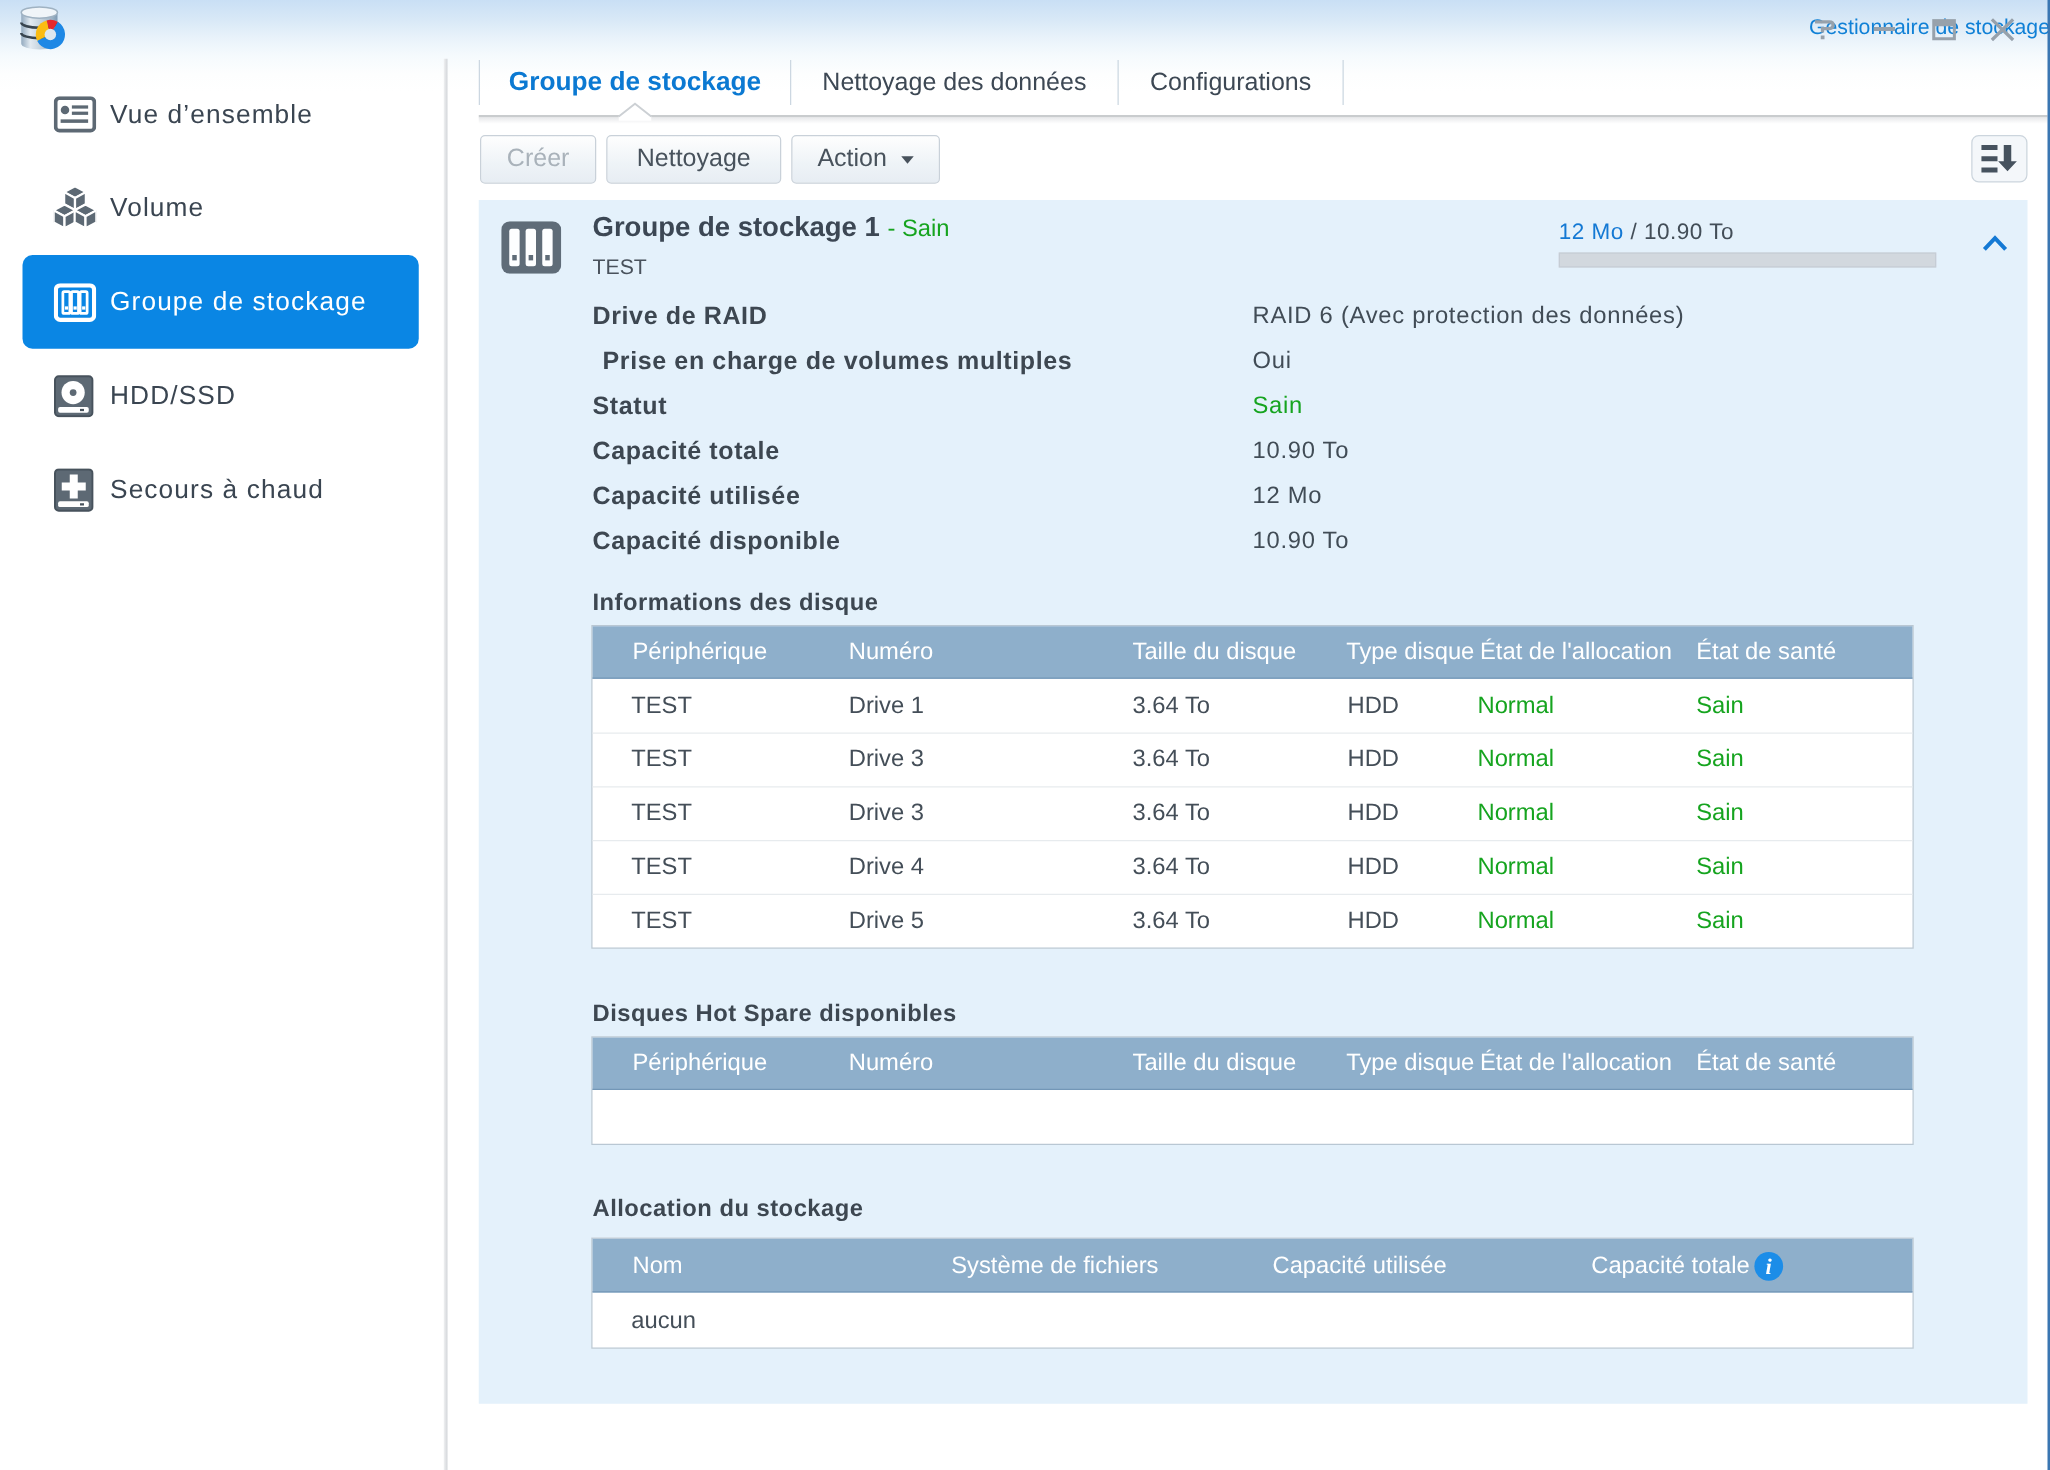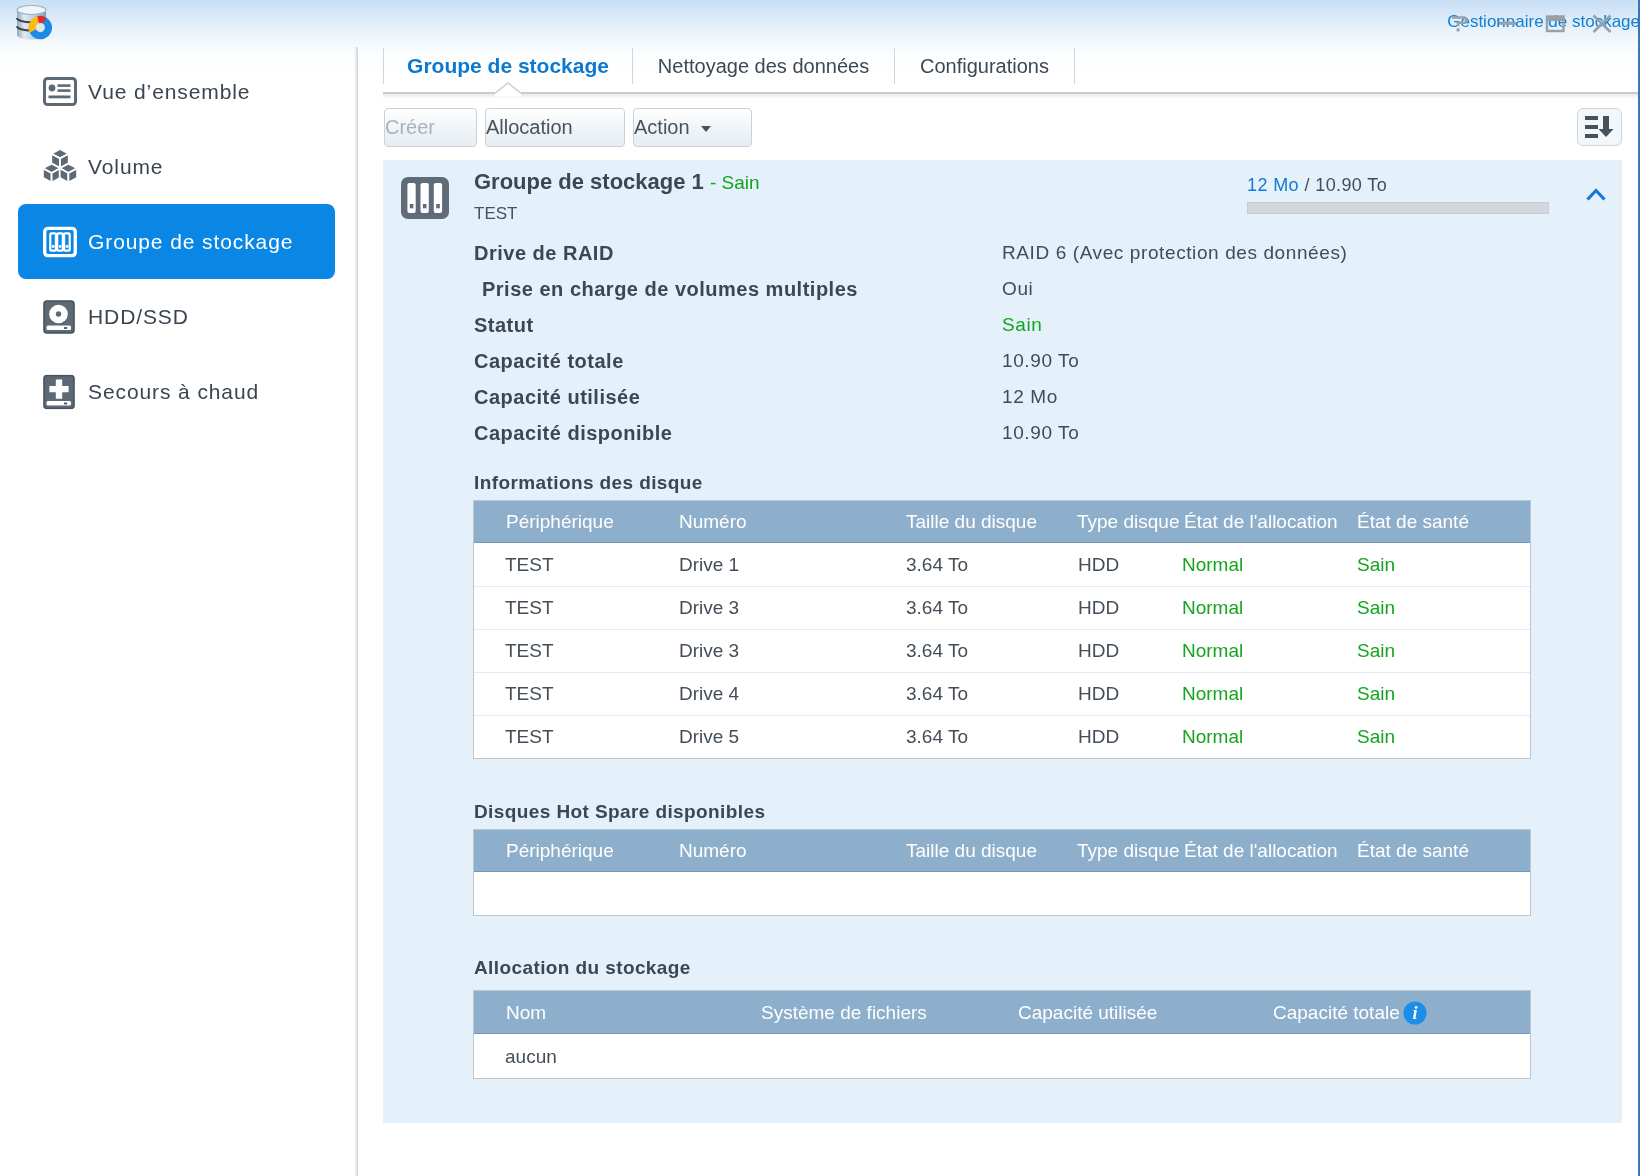--- a/index.html
+++ b/index.html
@@ -19,21 +19,21 @@
 .navsel { left:18px; top:204px; width:317px; height:75px; background:#0a86e4; border-radius:8px; }
 .navicon { position:absolute; left:30px; top:50%; transform:translateY(-50%); }
 
 .tabsep { top:48px; width:1px; height:36px; background:#ccd7e1; }
 .tabtxt { top:53px; height:26px; line-height:26px; font-size:20px; color:#3d4854; text-align:center; }
 #tabline { left:383px; top:92px; width:1255px; height:2px; background:#c9ccce; }
 #tabshadow { left:383px; top:94px; width:1255px; height:5px; background:linear-gradient(180deg,#e8e9eb,#ffffff); }
 
 .btn { top:108px; height:39px; border:1px solid #c9d1d9; border-radius:4px;
   background:linear-gradient(180deg,#fefefe,#eef3f7 60%,#e7edf3); 
-  font-size:20px; color:#48525c; text-align:left; line-height:37px; }
+  font-size:20px; color:#48525c; text-align:center; line-height:37px; }
 #sortbtn { left:1577px; top:108px; width:45px; height:38px; border:1px solid #ccd5dd; border-radius:6px; background:#f4f7fa; }
 
 #panel { left:383px; top:160px; width:1239px; height:963px; background:#e4f1fb; }
 .h2 { font-size:19px; font-weight:bold; color:#3d4751; letter-spacing:0.4px; }
 .lbl { font-size:20px; font-weight:bold; color:#3d4751; height:26px; line-height:26px; letter-spacing:0.5px; }
 .val { font-size:19px; color:#414c56; height:26px; line-height:26px; letter-spacing:0.6px; }
 
 .blue { color:#1479d4; }
 
 .tbl { background:#fff; border:1px solid #b9c7d3; }
@@ -156,21 +156,21 @@
 <div class="tabtxt abs" style="left:633px;width:261px">Nettoyage des données</div>
 <div class="tabtxt abs" style="left:895px;width:179px">Configurations</div>
 <div id="tabline" class="abs"></div>
 <div id="tabshadow" class="abs"></div>
 <svg class="abs" style="left:490px;top:81px" width="36" height="16" viewBox="0 0 36 16">
   <path d="M5,12 L18,1.8 L31,12 L31,15.5 L5,15.5 Z" fill="#ffffff"></path>
   <path d="M5,12.2 L18,2 L31,12.2" fill="none" stroke="#ccd0d4" stroke-width="1.5"></path>
 </svg>
 
 <div class="btn abs" style="left:384px;width:93px;color:#a9b2ba">Créer</div>
-<div class="btn abs" style="left:485px;width:140px">Allocation</div>
+<div class="btn abs" style="left:485px;width:140px">Nettoyage</div>
 <div class="btn abs" style="left:633px;width:119px">Action <span style="display:inline-block;width:0;height:0;border-left:5.5px solid transparent;border-right:5.5px solid transparent;border-top:6px solid #48525c;vertical-align:2px;margin-left:6px"></span></div>
 <div id="sortbtn" class="abs"></div>
 <svg class="abs" style="left:1585px;top:115px" width="29" height="24" viewBox="0 0 29 24">
   <g fill="#46525e">
     <rect x="0" y="1" width="13" height="4"></rect>
     <rect x="0" y="10" width="13" height="4"></rect>
     <rect x="0" y="19" width="13" height="4"></rect>
     <path d="M18,1 h6 v13 h4.5 l-7.5,8 l-7.5,-8 h4.5 z"></path>
   </g>
 </svg>

